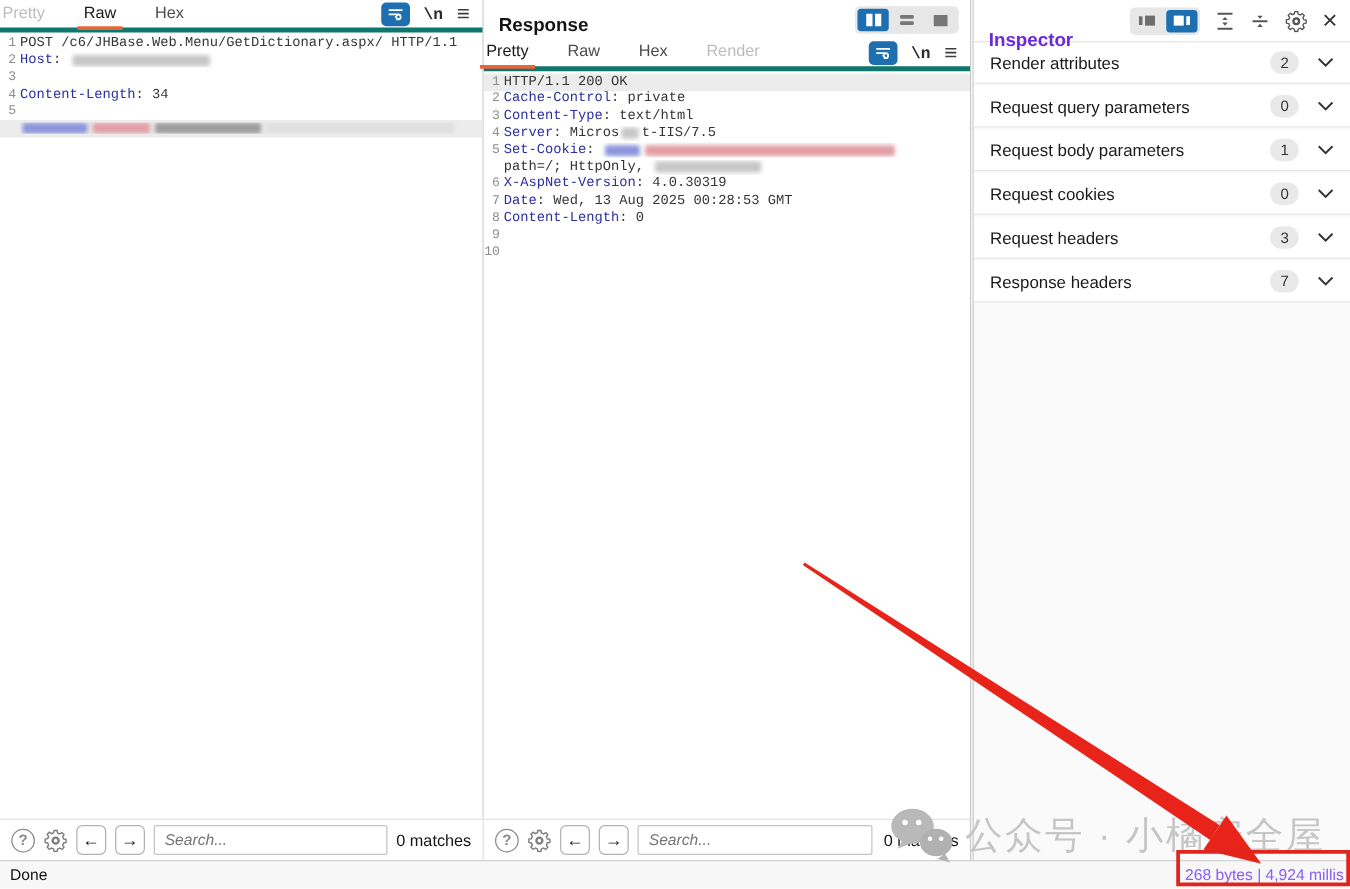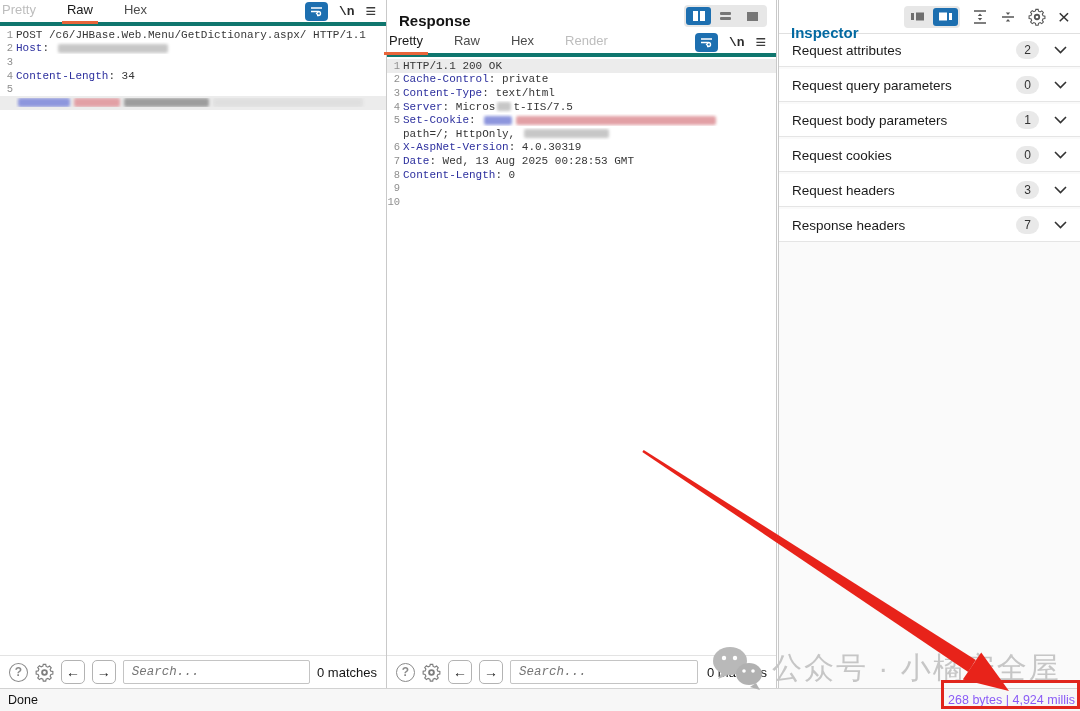--- a/index.html
+++ b/index.html
@@ -38,27 +38,27 @@
   .seg-btn.on { background:#1d6fb0; }
   .vbar { width:5px; height:10px; background:#fff; }
   .hbar-w { width:11px; height:3px; background:#777; border-radius:1px; }
   .hbars { display:flex; flex-direction:column; gap:2px; }
   .sq { width:11px; height:9px; background:#777; }
 
   
   .searchbar { position:absolute; left:0; right:0; bottom:0; height:33px; display:flex; align-items:center; gap:7px; padding:0 9px; border-top:1px solid #e3e3e3; background:#fff; }
   .round-ico { width:19px; height:19px; border:1.5px solid #8b8b8b; border-radius:50%; color:#8b8b8b; font-size:12px; font-weight:bold; display:flex; align-items:center; justify-content:center; }
   .nav-btn { width:24px; height:24px; border:1px solid #b3b3b3; border-radius:5px; background:#fff; display:flex; align-items:center; justify-content:center; font-size:14px; color:#222; }
-  .search-input { width:188px; height:24px; border:1px solid #c4c4c4; border-radius:2px; font-style:italic; font-size:12.5px; color:#999; padding:0 8px; outline:none; font-family:Liberation Mono, monospace; }
+  .search-input { width:188px; height:24px; border:1px solid #c4c4c4; border-radius:2px; font-style:italic; font-size:12.5px; color:#999; padding:0 8px; outline:none; font-family:Liberation Sans, sans-serif; }
   .matches { margin-left:auto; font-size:13px; color:#141414; white-space:nowrap; }
 
   
   .inspector { position:absolute; left:778px; right:0; top:0; bottom:23px; background:#fafafa; border-left:1px solid #c9c9c9; }
   .insp-head { height:33px; display:flex; align-items:center; padding:0 10px 0 12px; background:#fff; }
-  .insp-title { font-size:15px; font-weight:bold; color:#0369a1;margin-top:32px; }
+  .insp-title { font-size:15px; font-weight:bold; color:#6d28d9;margin-top:32px; }
   .insp-icons { margin-left:auto; display:flex; align-items:center; gap:12px; }
   .insp-seg { background:#e7e7e7; border-radius:4px; padding:2px; display:flex; gap:2px; }
   .insp-rows { border-top:1px solid #e0e0e0; }
   .insp-row { height:33px; background:#fff; border-bottom:1px solid #e5e5e5; margin-bottom:2px; display:flex; align-items:center; padding:0 13px; font-size:13.5px; color:#1a1a1a; cursor:default; }
   .badge { margin-left:auto; background:#e9e9e9; border-radius:10px; padding:2px 8px; font-size:12px; color:#333; min-width:12px; text-align:center; }
   .chev { margin-left:15px; display:flex; }
 
   
   .statusbar { position:absolute; left:0; right:0; bottom:0; height:23px; background:#f7f7f7; border-top:1px solid #d2d2d2; display:flex; align-items:center; font-size:12.5px; }
   .done { padding-left:8px; color:#111; }
@@ -263,21 +263,21 @@
           <svg width="18" height="18" viewBox="0 0 20 20">
               <path d="M10 6.5A3.5 3.5 0 1 0 10 13.5 3.5 3.5 0 0 0 10 6.5zm0 2A1.5 1.5 0 1 1 10 11.5 1.5 1.5 0 0 1 10 8.5z" fill="#555"></path>
               <path d="M8.7 1.5h2.6l.4 2.1 1.8.8 1.8-1.2 1.8 1.8-1.2 1.8.8 1.8 2.1.4v2.6l-2.1.4-.8 1.8 1.2 1.8-1.8 1.8-1.8-1.2-1.8.8-.4 2.1H8.7l-.4-2.1-1.8-.8-1.8 1.2-1.8-1.8 1.2-1.8-.8-1.8-2.1-.4V8.7l2.1-.4.8-1.8L2.9 4.7l1.8-1.8 1.8 1.2 1.8-.8z" fill="none" stroke="#555" stroke-width="1.2"></path>
             </svg>
         </span>
         <span style="font-size:21px;color:#333;line-height:1;">×</span>
       </span>
     </div>
     <div class="insp-rows" id="insp-rows">
         <div class="insp-row">
-          <span>Request attributes</span>
+          <span>Render attributes</span>
           <span class="badge">2</span>
           <span class="chev">
             <svg width="13" height="8" viewBox="0 0 13 8">
               <path d="M1 1l5.5 5.5L12 1" stroke="#333" stroke-width="1.6" fill="none"></path>
             </svg>
           </span>
         </div>
         <div class="insp-row">
           <span>Request query parameters</span>
           <span class="badge">0</span>

